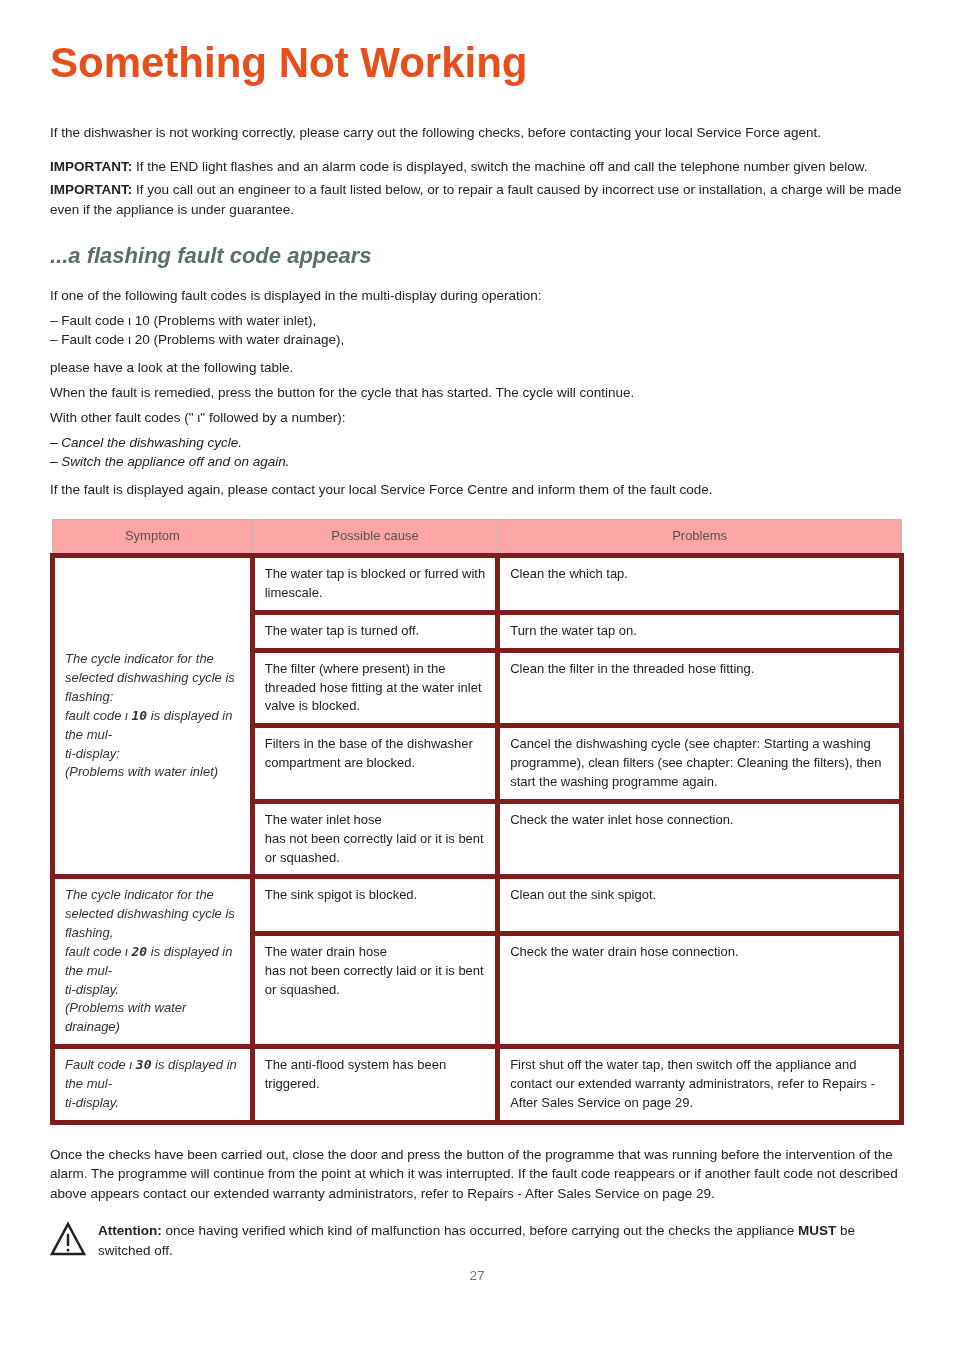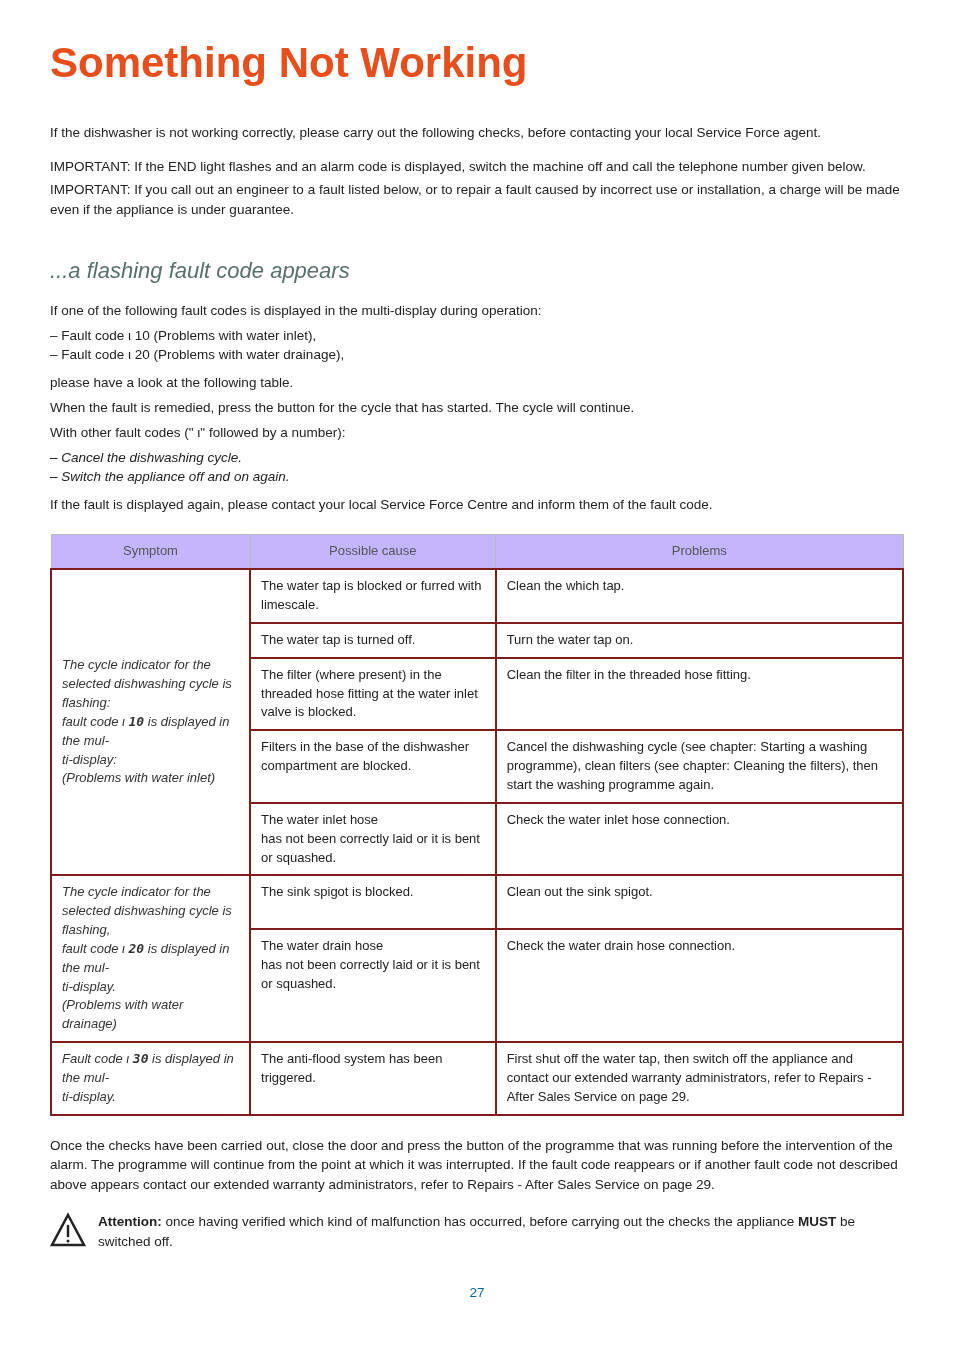--- a/index.html
+++ b/index.html
@@ -20,28 +20,28 @@
       line-height: 1.1;
     }
     .intro-text {
       margin-bottom: 14px;
       font-size: 13.5px;
     }
     .important-block {
       margin-bottom: 4px;
     }
     .important-block .label {
-      font-weight: normal;
+      font-weight: bold;
     }
     .section-heading {
       color: #5b6e6e;
       font-size: 22px;
-      font-weight: normal;
+      font-weight: bold;
       font-style: italic;
-      margin-top: 36px;
+      margin-top: 21px;
       margin-bottom: 14px;
     }
     .fault-intro p {
       margin-bottom: 5px;
     }
     .fault-intro ul {
       margin-left: 0;
       list-style: none;
       margin-bottom: 8px;
     }
@@ -59,29 +59,29 @@
     }
     
     table {
       width: 100%;
       border-collapse: collapse;
       margin-top: 20px;
       margin-bottom: 20px;
       font-size: 13px;
     }
     table thead tr th {
-      background: #c4b5fd;
+      background: #fca5a5;
       border: 1px solid #bbb;
       padding: 7px 10px;
       font-weight: normal;
       color: #555;
       text-align: center;
     }
     table tbody tr td {
-      border: 2px solid #7f1d1d;
+      border: 5px solid #7f1d1d;
       padding: 7px 10px;
       vertical-align: top;
     }
     table tbody tr td.symptom-cell {
       font-style: italic;
       font-size: 13px;
       color: #333;
       vertical-align: middle;
     }
     .bold-text { font-weight: bold; text-align: right; }
@@ -99,23 +99,23 @@
     .attention-icon {
       flex-shrink: 0;
       width: 36px;
       height: 36px;
     }
     .attention-text {
       font-size: 13.5px;
     }
     .page-number {
       text-align: center;
-      margin-top: 32px;
-      font-size: 13.5px;
-      color: #0369a1;
+      margin-top: 6px;
+      font-size: 13.5px;
+      color: #737373;
     }
   </style>
 </head>
 <body>
 
 <h1>Something Not Working</h1>
 
 <p class="intro-text">If the dishwasher is not working correctly, please carry out the following checks, before contacting your local Service Force agent.</p>
 
 <p class="important-block intro-text">

